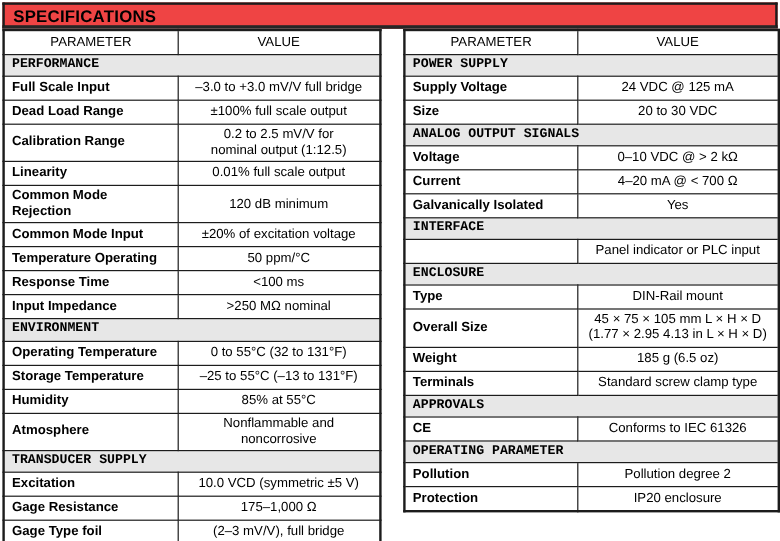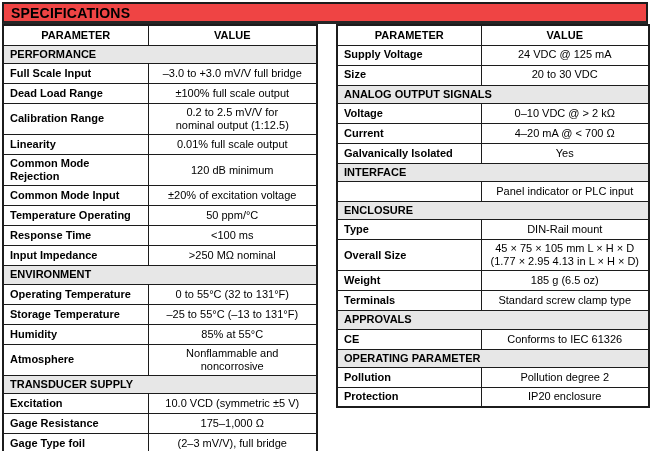--- a/index.html
+++ b/index.html
@@ -19,26 +19,26 @@
     position:absolute;top:24px;border-collapse:collapse;table-layout:fixed;
     border:2px solid #1c1c1c;background:#fff;
   }
   #left-table{left:2px;width:314px;}
   #right-table{left:336px;width:312px;}
   .spec th,.spec td{
     border:1px solid #1c1c1c;font-size:11px;line-height:1.2;
     padding:2px 6px;box-sizing:border-box;vertical-align:middle;
     overflow:hidden;
   }
-  .spec th{font-weight:bold;text-align:center;height:20px;}
+  .spec th{font-weight:normal;text-align:center;height:20px;}
   .spec tr.item{height:20px;margin-left:12px;}
   .spec td.param{font-weight:bold;text-align:left;}
   .spec td.value{text-align:center;white-space:pre-line;}
   .spec tr.section td{
-    background:#e7e7e7;font-weight:bold;height:16px;text-align:left;
+    background:#e7e7e7;font-weight:bold;height:16px;text-align:left;font-family:Liberation Mono, monospace;
   }
 </style>
 </head>
 <body>
 
 <div id="specbar">
   <span>SPECIFICATIONS</span>
 </div>
 
 <table class="spec" id="left-table">
@@ -132,20 +132,23 @@
 <table class="spec" id="right-table">
   <colgroup>
       <col style="width:144px">
       <col style="width:168px">
     </colgroup>
   <tbody>
     <tr>
       <th>PARAMETER</th>
       <th>VALUE</th>
     </tr>
+    <tr class="section">
+        <td colspan="2">POWER SUPPLY</td>
+      </tr>
     <tr class="item">
         <td class="param">Supply Voltage</td>
         <td class="value">24 VDC @ 125 mA</td>
       </tr>
     <tr class="item">
         <td class="param">Size</td>
         <td class="value">20 to 30 VDC</td>
       </tr>
     <tr class="section">
         <td colspan="2">ANALOG OUTPUT SIGNALS</td>

